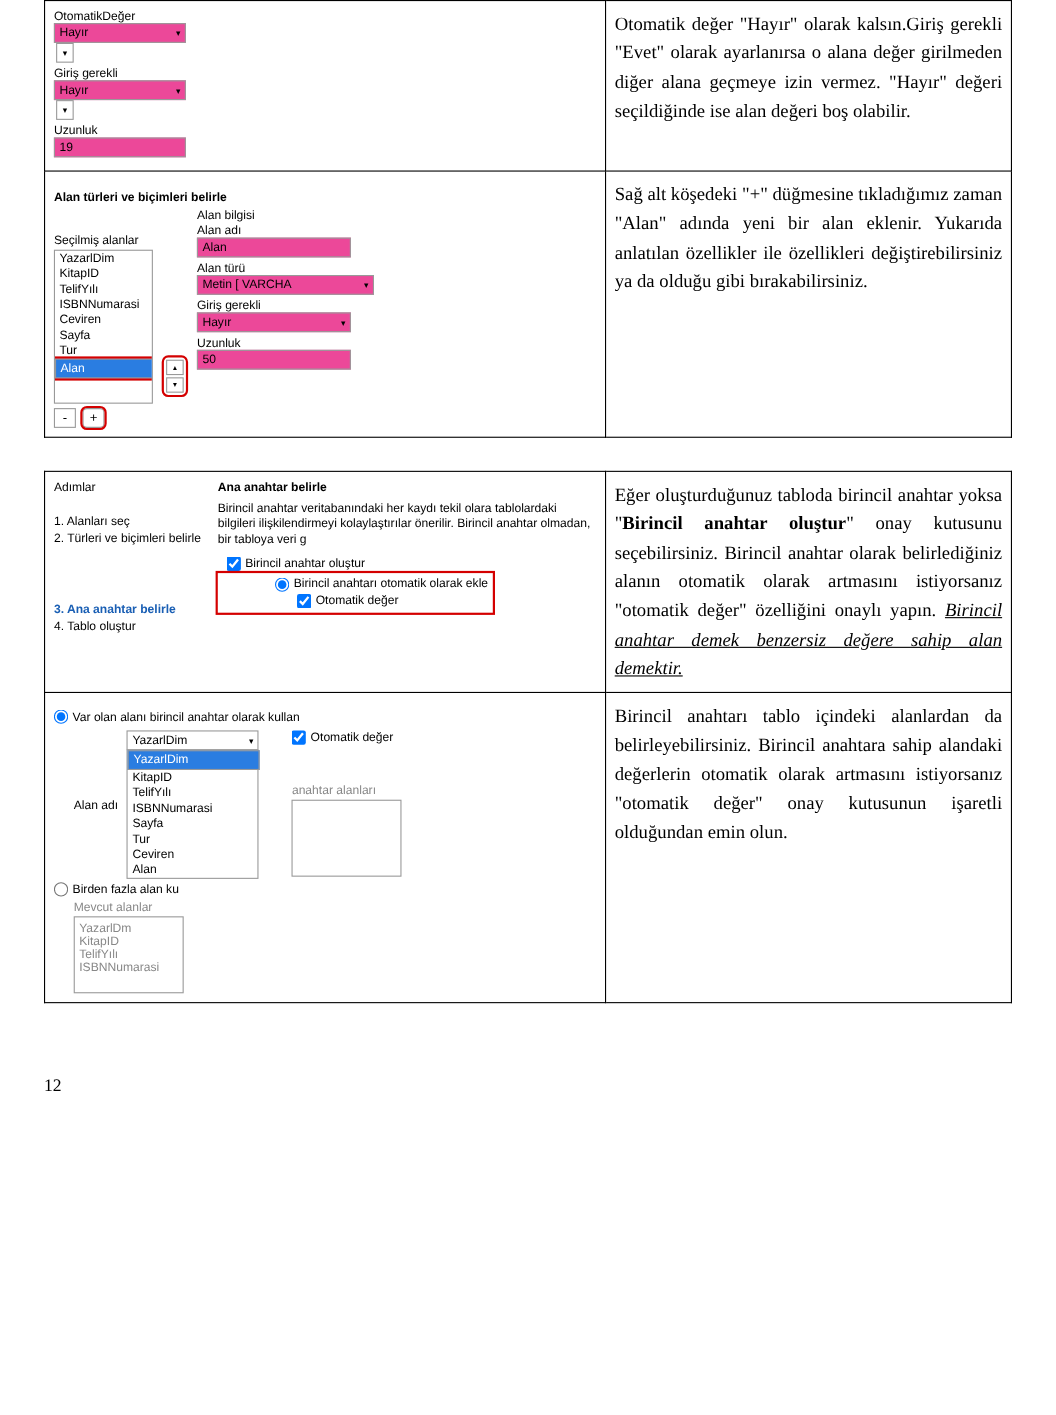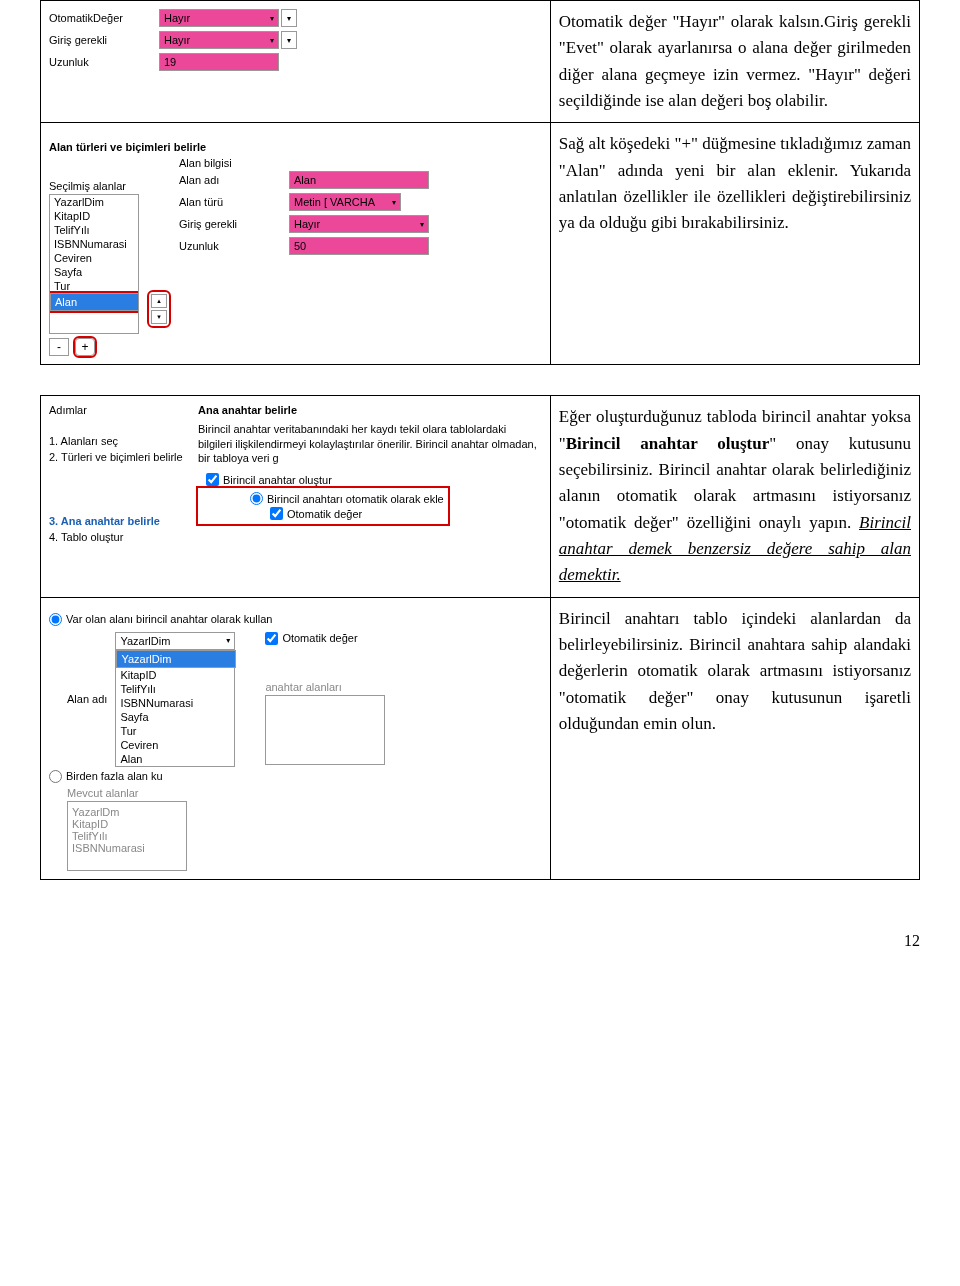--- a/index.html
+++ b/index.html
@@ -2,25 +2,25 @@
 <html><head>
 <meta charset="utf-8">
 <style>
   * { box-sizing: border-box; margin: 0; padding: 0; }
   body { font-family: "Times New Roman", serif; font-size: 15px; color: #000; background: #fff; width: 960px; }
   .page { padding: 0 40px 40px 40px; }
   table.outer { border-collapse: collapse; width: 100%; margin-bottom: 30px; }
   table.outer > tbody > tr > td { border: 1px solid #000; padding: 8px; vertical-align: top; }
   td.left-cell { width: 58%; }
   td.right-cell { width: 42%; text-align: justify; line-height: 1.55; font-size: 17px; }
-  .page-num { text-align: right; margin-top: 52px; font-size: 16px; }
+  .page-num { text-align: left; margin-top: 67px; font-size: 16px; }
 
   
   .panel { font-family: Tahoma, Arial, sans-serif; font-size: 11px; color: #000; background: #fff; }
-  .form-row { display: flex; align-items: center; margin-bottom: 4px; }
+  .form-row { display: flex; margin-bottom: 4px; flex-direction: column; }
   .lbl { width: 110px; }
   .sel, .txt { border: 1px solid #999; background: #ec4899; height: 18px; width: 120px; padding: 0 4px; font-size: 11px; display: flex; align-items: center; justify-content: space-between; }
   .sel .arrow { font-size: 8px; color: #000; }
   .small-arrow-box { width: 16px; height: 18px; border: 1px solid #999; margin-left: 2px; display: flex; align-items: center; justify-content: center; font-size: 8px; }
 
   .section-title { font-weight: bold; margin: 10px 0 4px 0; }
   .two-col { display: flex; gap: 10px; }
   .listcol { width: 90px; }
   .listbox { border: 1px solid #999; background: #fff; height: 140px; font-size: 11px; overflow: hidden; }
   .listbox .item { padding: 1px 4px; cursor: default; }
@@ -47,21 +47,21 @@
 
   .radio-section { font-size: 11px; padding-top: 4px; }
   .radio-section .r-row { display: flex; align-items: center; gap: 4px; margin: 3px 0; }
   .dd { border: 1px solid #999; height: 18px; width: 120px; display: flex; align-items: center; justify-content: space-between; padding: 0 4px; }
   .dd .arrow { font-size: 8px; }
   .dropdown-open { border: 1px solid #999; background: #fff; width: 120px; margin-top: -1px; }
   .dropdown-open .item { padding: 1px 4px; }
   .dropdown-open .item.sel { background: #2a7de1; color: #fff; }
   .muted { color: #888; }
   .side-by { display: flex; gap: 30px; }
-  .fieldset-list { border: 1px solid #999; padding: 4px; width: 120px; height: 70px; margin-top: 2px; }
+  .fieldset-list { border: 1px solid #999; padding: 4px; width: 100px; height: 70px; margin-top: 2px; }
 
   b.strong { font-weight: bold; }
   i.ital { font-style: italic; }
 </style>
 </head>
 <body>
 
 <div class="page">
 
 <table class="outer">
@@ -128,21 +128,21 @@
         <div class="info-col">
           <div style="margin-bottom:2px;">Alan bilgisi</div>
           <div class="form-row">
             <span class="lbl">Alan adı</span>
             <div class="txt" style="width:140px;">
                       <span>Alan</span>
                     </div>
           </div>
           <div class="form-row">
             <span class="lbl">Alan türü</span>
-            <div class="sel" style="width:112px;">
+            <div class="sel" style="width:161px;">
               <span>Metin [ VARCHA</span>
               <span class="arrow">▾</span>
             </div>
           </div>
           <div class="form-row">
             <span class="lbl">Giriş gerekli</span>
             <div class="sel" style="width:140px;">
               <span>Hayır</span>
               <span class="arrow">▾</span>
             </div>

